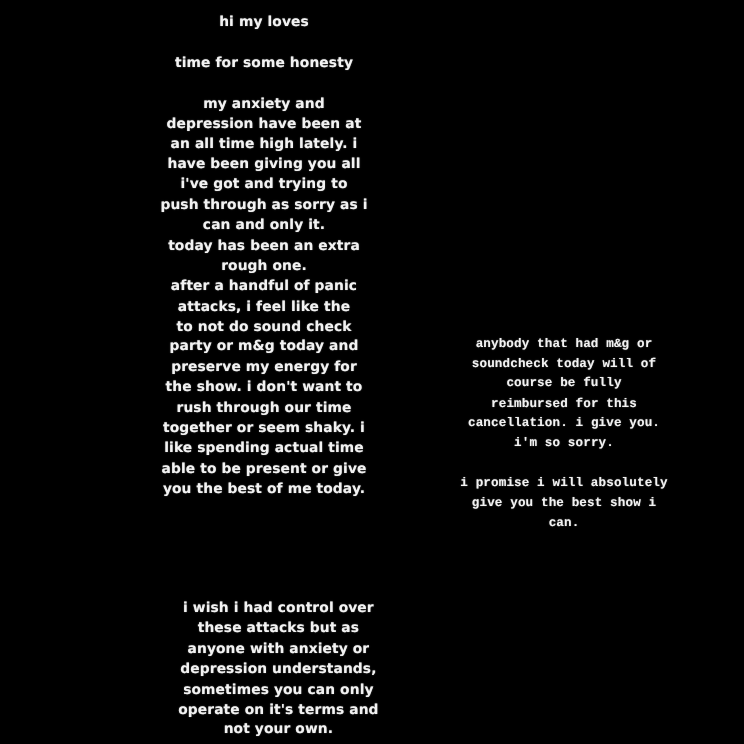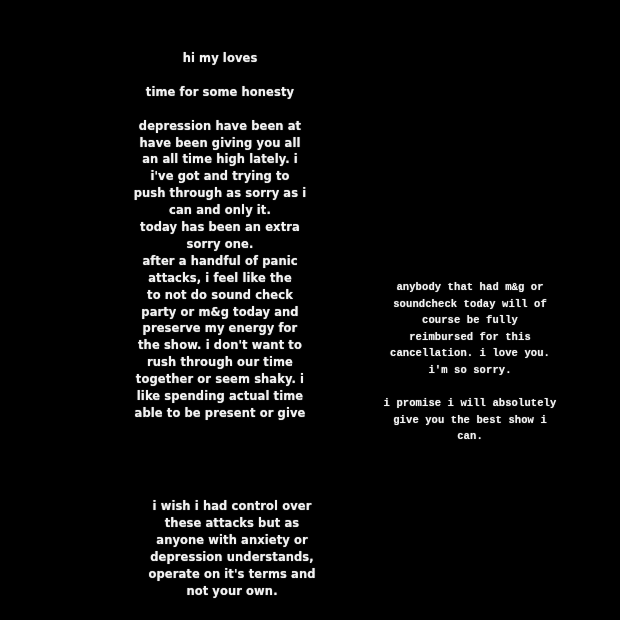--- a/index.html
+++ b/index.html
@@ -32,21 +32,20 @@
       white-space: nowrap;
     }
     .block .gap {
       display: block;
       height: 16.9px;
     }
     #left-top {
       left: 100px;
       width: 240px;
       top: 10px;
-      margin-top: 40px;
     }
     #left-bottom {
       left: 112px;
       width: 240px;
       top: 498px;
     }
     #right-block {
       left: 362px;
       width: 216px;
       top: 279px;
@@ -59,55 +58,58 @@
 </head>
 <body>
 
 <div class="canvas">
 
   <div class="block" id="left-top">
     <span class="line">hi my loves</span>
     <span class="gap"></span>
     <span class="line">time for some honesty</span>
     <span class="gap"></span>
+    <span class="line">my anxiety and</span>
     <span class="line">depression have been at</span>
+    <span class="line">an all time high lately. i</span>
     <span class="line">have been giving you all</span>
-    <span class="line">an all time high lately. i</span>
     <span class="line">i've got and trying to</span>
     <span class="line">push through as sorry as i</span>
     <span class="line">can and only it.</span>
     <span class="line">today has been an extra</span>
-    <span class="line">sorry one.</span>
+    <span class="line">rough one.</span>
     <span class="line">after a handful of panic</span>
     <span class="line">attacks, i feel like the</span>
     <span class="line">to not do sound check</span>
     <span class="line">party or m&amp;g today and</span>
     <span class="line">preserve my energy for</span>
     <span class="line">the show. i don't want to</span>
     <span class="line">rush through our time</span>
     <span class="line">together or seem shaky. i</span>
     <span class="line">like spending actual time</span>
     <span class="line">able to be present or give</span>
+    <span class="line">you the best of me today.</span>
   </div>
 
   <div class="block" id="left-bottom">
     <span class="line">i wish i had control over</span>
     <span class="line">these attacks but as</span>
     <span class="line">anyone with anxiety or</span>
     <span class="line">depression understands,</span>
+    <span class="line">sometimes you can only</span>
     <span class="line">operate on it's terms and</span>
     <span class="line">not your own.</span>
   </div>
 
   <div class="block" id="right-block">
     <span class="line">anybody that had m&amp;g or</span>
     <span class="line">soundcheck today will of</span>
     <span class="line">course be fully</span>
     <span class="line">reimbursed for this</span>
-    <span class="line">cancellation. i love you.</span>
+    <span class="line">cancellation. i give you.</span>
     <span class="line">i'm so sorry.</span>
     <span class="gap"></span>
     <span class="line">i promise i will absolutely</span>
     <span class="line">give you the best show i</span>
     <span class="line">can.</span>
   </div>
 
 </div>
 
 </body></html>

